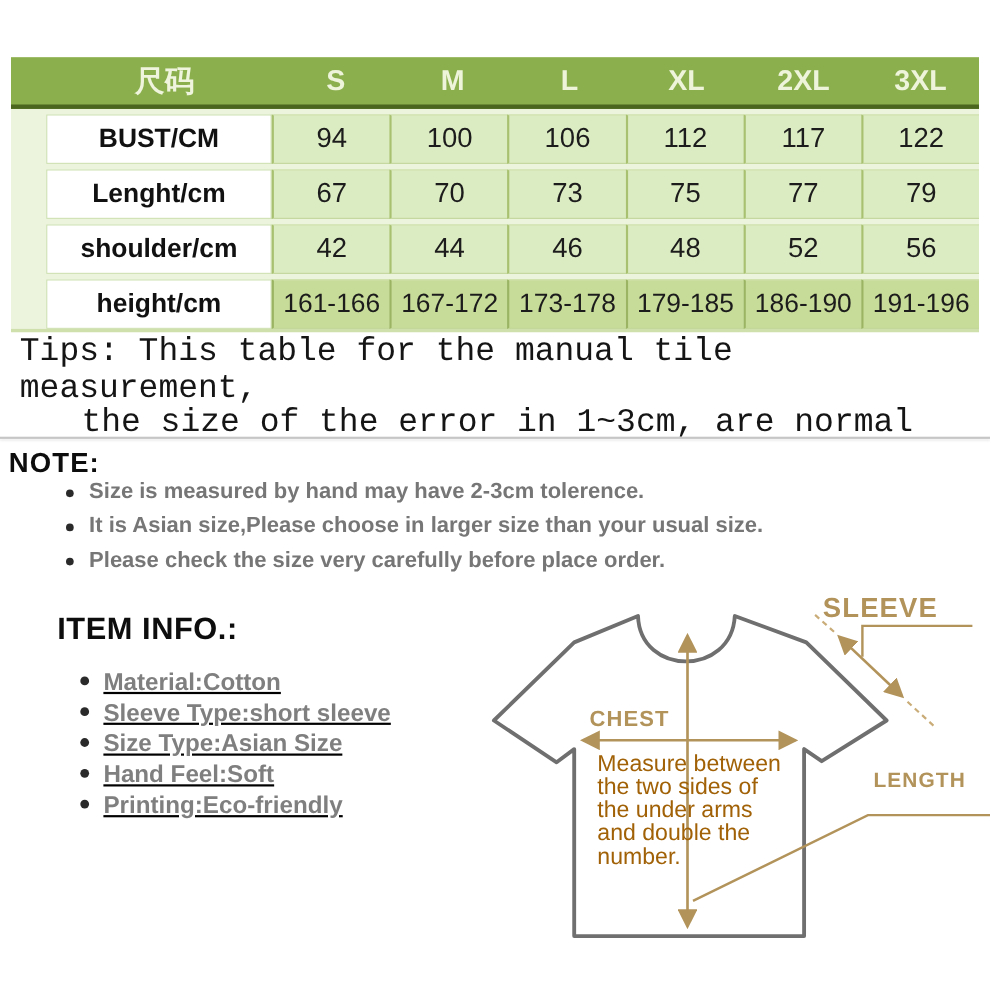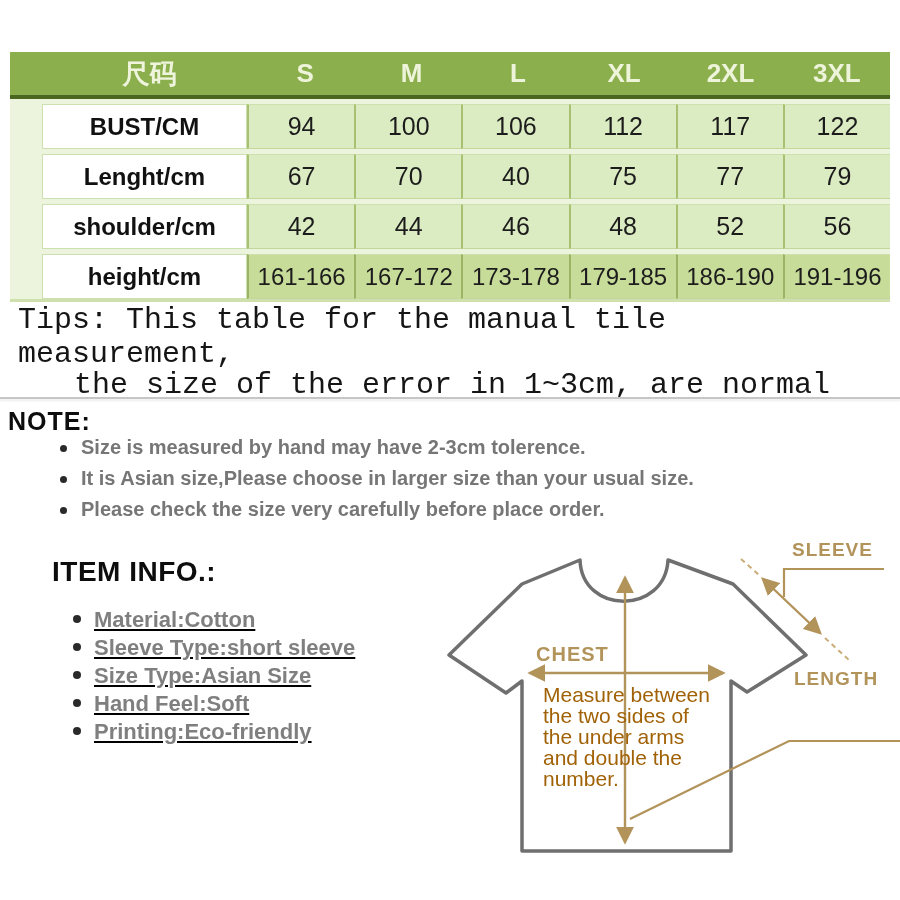--- a/index.html
+++ b/index.html
@@ -81,23 +81,23 @@
   }
   .item-list{left:73px;top:607px;text-decoration:underline;}
   .item-list li{font-size:22px;font-weight:bold;color:#7f7f7f;height:28px;}
   .item-list .dot{width:8px;height:8px;margin-top:8px;margin-right:13px;}
 
   
   .diagram-svg{position:absolute;left:440px;top:530px;}
   .dlabel{
     position:absolute;color:#b2935a;font-weight:bold;letter-spacing:1px;
   }
-  .lbl-sleeve{left:792px;top:539px;font-size:19px;}
+  .lbl-sleeve{left:748px;top:539px;font-size:25px;}
   .lbl-chest{left:536px;top:643px;font-size:20px;}
-  .lbl-length{left:794px;top:668px;font-size:19px;}
+  .lbl-length{left:794px;top:699px;font-size:19px;}
   .measure-text{
     position:absolute;left:543px;top:684px;width:172px;
     font-size:21px;font-weight:normal;color:#a16207;line-height:21px;
   }
 </style>
 </head>
 <body>
 
 <div class="canvas">
 
@@ -119,21 +119,21 @@
       <div class="tcell">106</div>
       <div class="tcell">112</div>
       <div class="tcell">117</div>
       <div class="tcell">122</div>
     </div>
 
     <div class="trow">
       <div class="tlabel">Lenght/cm</div>
       <div class="tcell">67</div>
       <div class="tcell">70</div>
-      <div class="tcell">40</div>
+      <div class="tcell">73</div>
       <div class="tcell">75</div>
       <div class="tcell">77</div>
       <div class="tcell">79</div>
     </div>
 
     <div class="trow">
       <div class="tlabel">shoulder/cm</div>
       <div class="tcell">42</div>
       <div class="tcell">44</div>
       <div class="tcell">46</div>

